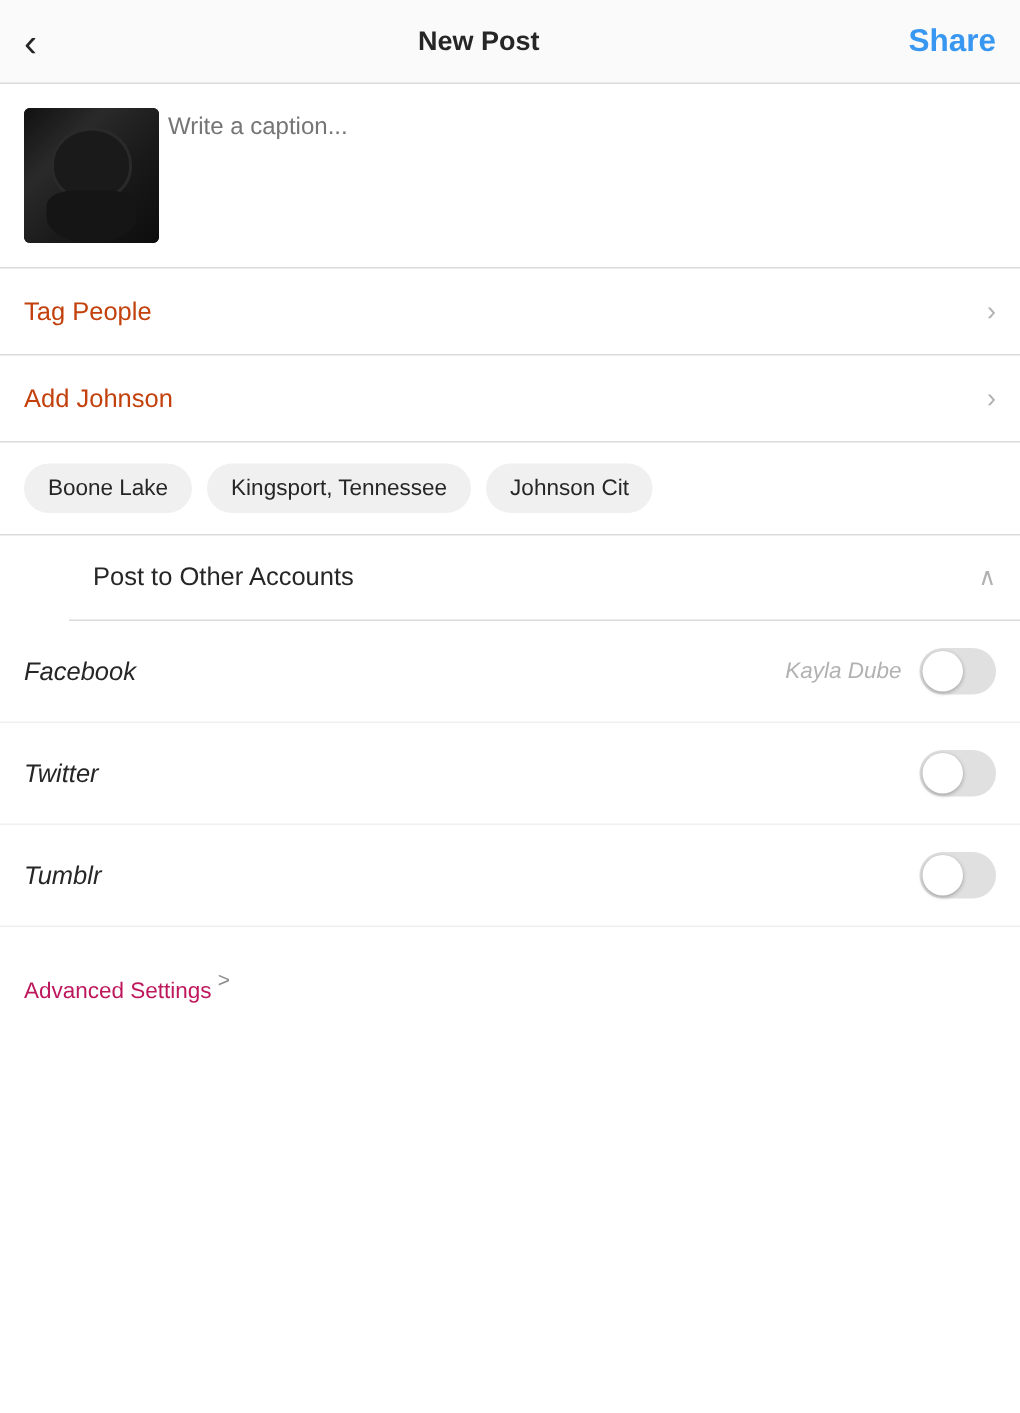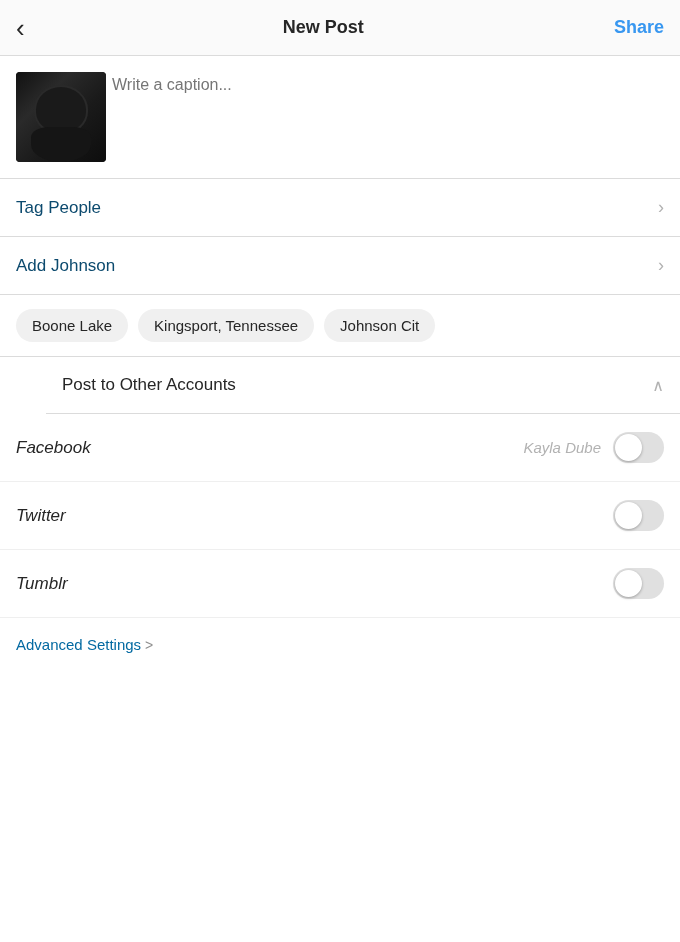--- a/index.html
+++ b/index.html
@@ -37,21 +37,21 @@
       padding: 4px 8px 4px 0;
     }
 
     .header-title {
       font-size: 18px;
       font-weight: 700;
       color: #262626;
     }
 
     .header-share {
-      font-size: 18px;
+      font-size: 21px;
       font-weight: 600;
       color: #3897f0;
       cursor: pointer;
     }
 
     
     .caption-section {
       display: flex;
       align-items: flex-start;
       padding: 16px;
@@ -121,21 +121,21 @@
       display: flex;
       align-items: center;
       justify-content: space-between;
       padding: 18px 16px;
       border-bottom: 1px solid #dbdbdb;
       cursor: pointer;
     }
 
     .row-item-label {
       font-size: 17px;
-      color: #0c4a6e;
+      color: #c2410c;
     }
 
     .chevron-right {
       color: #b2b2b2;
       font-size: 18px;
     }
 
     .chevron-up {
       color: #b2b2b2;
       font-size: 16px;
@@ -240,21 +240,22 @@
     .advanced-settings {
       padding: 18px 16px;
       display: flex;
       align-items: center;
       gap: 4px;
       cursor: pointer;
     }
 
     .advanced-settings-label {
       font-size: 15px;
-      color: #0369a1;
+      color: #be185d;
+      margin-top: 16px;
     }
 
     .advanced-chevron {
       font-size: 14px;
       color: #8e8e8e;
     }
   </style>
 </head>
 <body>
 

